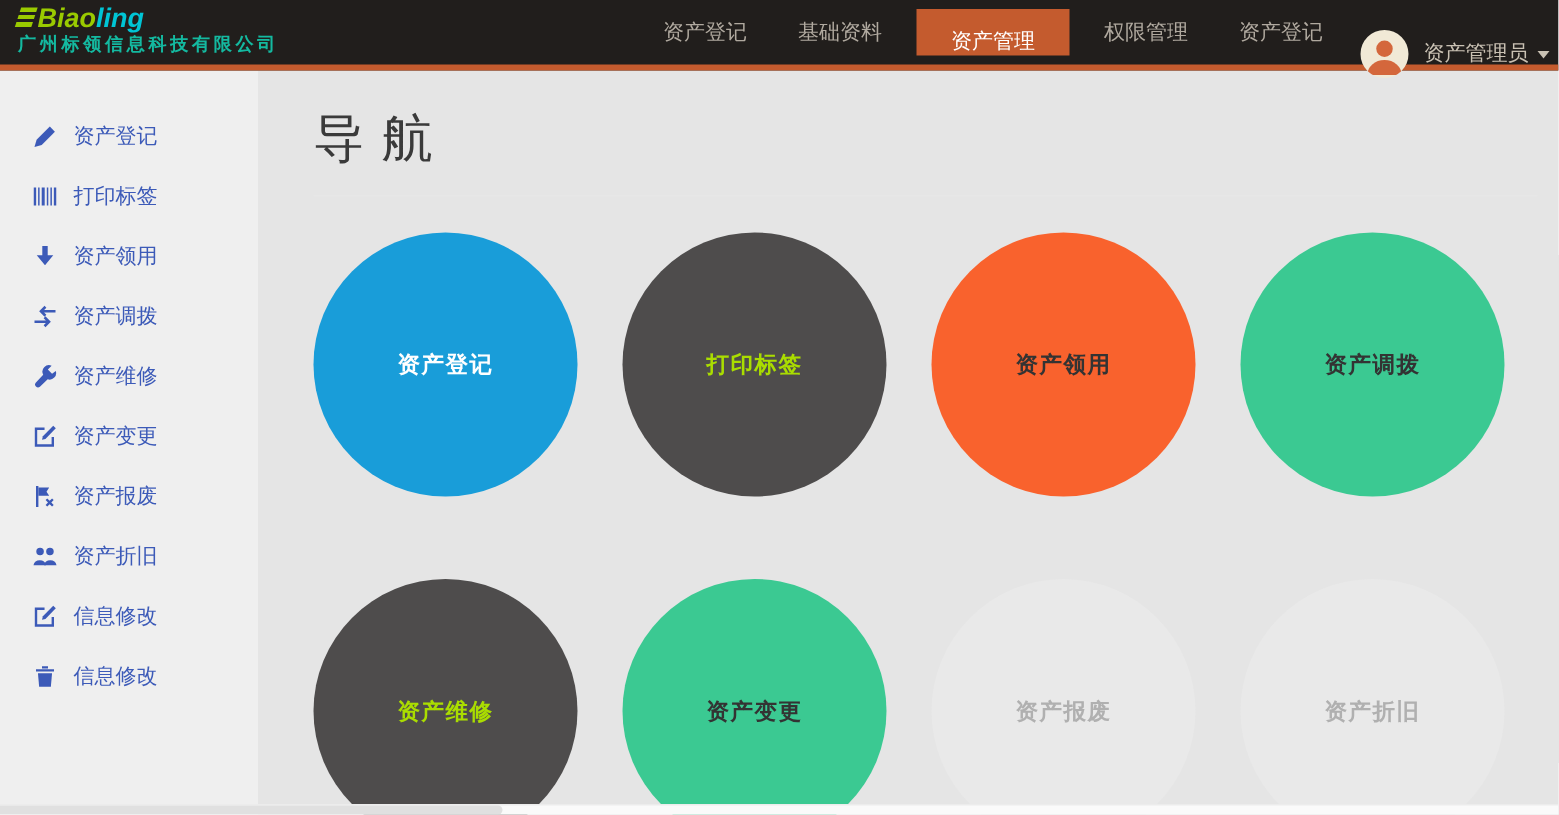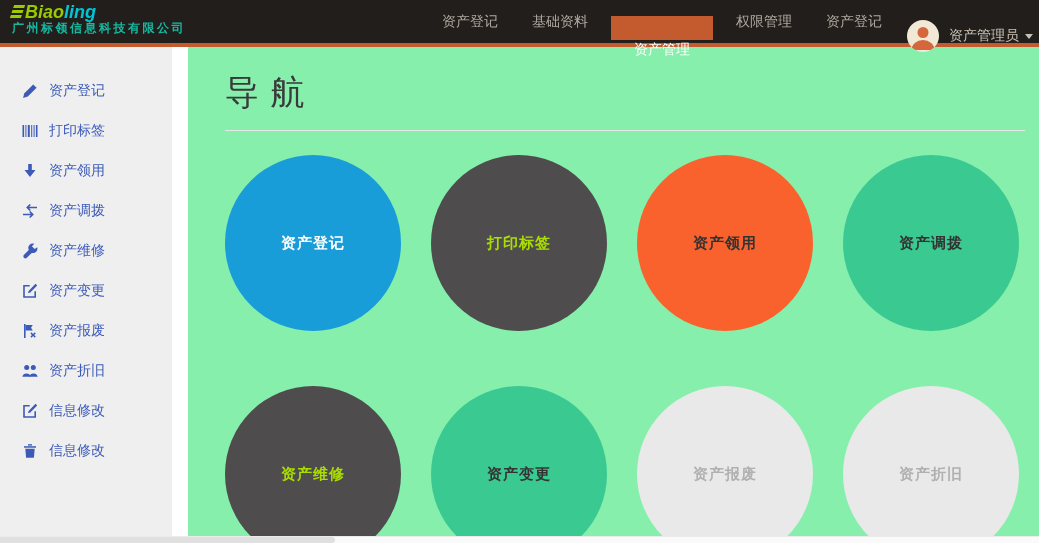--- a/index.html
+++ b/index.html
@@ -18,32 +18,32 @@
   .logo-brand { font-size:18px; font-weight:bold; font-style:italic; letter-spacing:0; white-space:nowrap; }
   .logo-stripes {
     display:inline-block; width:11px; height:13px; margin-right:2px;
     background:repeating-linear-gradient(to bottom,#9aca00 0 3px,transparent 3px 5px);
     transform:skewX(-18deg); vertical-align:baseline;
   }
   .logo-green { color:#9aca00; }
   .logo-cyan  { color:#00c5d5; }
   .logo-sub {
     font-size:12px; font-weight:bold; color:#14b9a0;
-    letter-spacing:2.5px; margin-top:2px; white-space:nowrap;font-family:Liberation Mono, monospace;
+    letter-spacing:2.5px; margin-top:2px; white-space:nowrap;
   }
 
   .topnav {
     position:absolute; right:6px; top:0; height:43px;
     display:flex; align-items:stretch;
   }
   .topnav .tab {
     line-height:43px; padding:0 17px; font-size:14px; color:#b0a99f;
     cursor:pointer; white-space:nowrap;
   }
-  .topnav .tab.active { background:#c45b2e; color:#ffffff; padding:12px 23px; margin:16px 6px;text-align:center; }
+  .topnav .tab.active { background:#c45b2e; color:#ffffff; padding:0 23px; margin:6px 6px;text-align:center; }
   .userbox { display:flex; align-items:center; margin-left:8px;margin-top:29px; }
   .avatar {
     width:32px; height:32px; border-radius:50%; overflow:hidden;
     background:#f1e9d6; margin-right:10px; flex:0 0 auto; cursor:pointer;
   }
   .username { font-size:14px; color:#c9c1b3; cursor:pointer; display:flex; align-items:center; }
   .caret {
     display:inline-block; width:0; height:0; margin-left:6px;
     border-left:4px solid transparent; border-right:4px solid transparent;
     border-top:5px solid #c9c1b3;
@@ -58,21 +58,21 @@
   .side-item {
     height:40px; display:flex; align-items:center; padding-left:22px;
     color:#3c5ab8; font-size:14px; cursor:pointer; white-space:nowrap;
   }
   .side-item .ic { width:16px; height:16px; margin-right:11px; flex:0 0 auto; display:inline-flex; }
   .side-item svg { width:16px; height:16px; }
 
   
   .main {
     position:absolute; top:47px; left:172px; right:0; bottom:0;
-    background:#86efac; padding-left:37px; overflow:hidden;margin-left:16px;
+    background:#e5e5e5; padding-left:37px; overflow:hidden;
   }
   .page-title { font-size:34px; color:#3a3a3a; font-weight:500; margin-top:23px; letter-spacing:1px; }
   .divider { height:1px; background:#e7e7e7; margin:14px 14px 0 0; }
 
   .circle-grid { margin-top:24px; }
   .circle-row { display:flex; gap:30px; }
   .circle-row + .circle-row { margin-top:55px; }
   .nav-circle {
     width:176px; height:176px; border-radius:50%;
     display:flex; align-items:center; justify-content:center;

